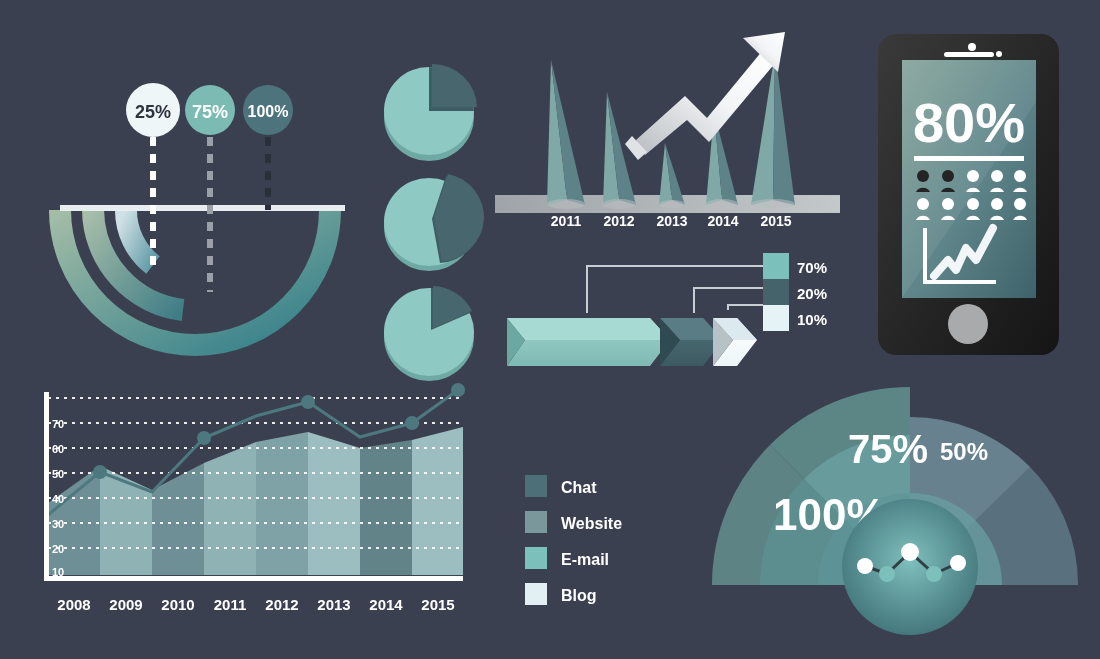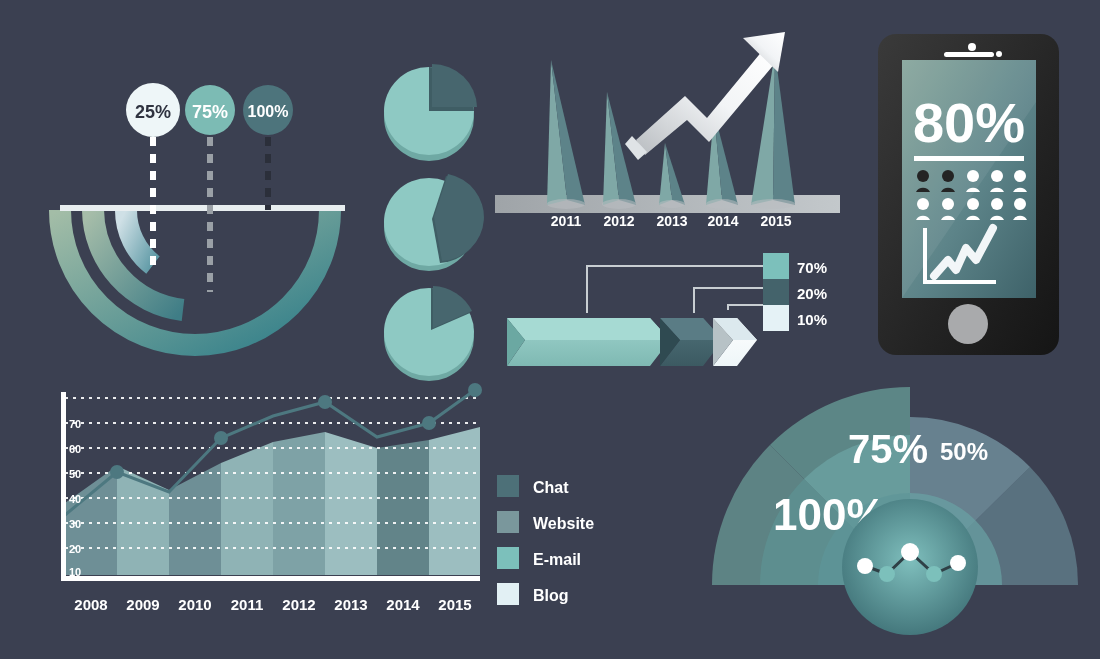--- a/index.html
+++ b/index.html
@@ -271,21 +271,21 @@
 
       <g>
         <path d="M 49 196 L 49 250 L 120 250" stroke="#ffffff" stroke-width="4" fill="none"></path>
         <path d="M 58 244 L 72 228 L 80 238 L 90 216 L 100 228 L 117 196" stroke="#f2f6f8" stroke-width="8" fill="none" stroke-linejoin="round" stroke-linecap="round"></path>
       </g>
 
       <circle cx="92" cy="292" r="20" fill="#a9aaac"></circle>
     </svg>
   </div>
 
-  <div class="abs" style="left:45px;top:380px;">
+  <div class="abs" style="left:28px;top:380px;">
     <svg width="450" height="245" viewBox="0 0 450 245">
       <defs>
         <clipPath id="plotClip">
             <rect x="20" y="12" width="415" height="183"></rect>
           </clipPath>
       </defs>
 
       <g clip-path="url(#plotClip)">
 
         <rect x="20" y="12" width="52" height="183" fill="#6e8f96"></rect>
@@ -334,21 +334,21 @@
       <text x="98" y="230" font-size="15" fill="#ffffff" text-anchor="middle">2009</text>
       <text x="150" y="230" font-size="15" fill="#ffffff" text-anchor="middle">2010</text>
       <text x="202" y="230" font-size="15" fill="#ffffff" text-anchor="middle">2011</text>
       <text x="254" y="230" font-size="15" fill="#ffffff" text-anchor="middle">2012</text>
       <text x="306" y="230" font-size="15" fill="#ffffff" text-anchor="middle">2013</text>
       <text x="358" y="230" font-size="15" fill="#ffffff" text-anchor="middle">2014</text>
       <text x="410" y="230" font-size="15" fill="#ffffff" text-anchor="middle">2015</text>
     </svg>
   </div>
 
-  <div class="abs" style="left:495px;top:470px;">
+  <div class="abs" style="left:523px;top:470px;">
     <svg width="130" height="140" viewBox="0 0 130 140">
       <rect x="2" y="5" width="22" height="22" fill="#4d7078"></rect>
       <text x="38" y="23" font-size="16" fill="#ffffff">Chat</text>
 
       <rect x="2" y="41" width="22" height="22" fill="#7a979c"></rect>
       <text x="38" y="59" font-size="16" fill="#ffffff">Website</text>
 
       <rect x="2" y="77" width="22" height="22" fill="#7cc0bb"></rect>
       <text x="38" y="95" font-size="16" fill="#ffffff">E-mail</text>
 

